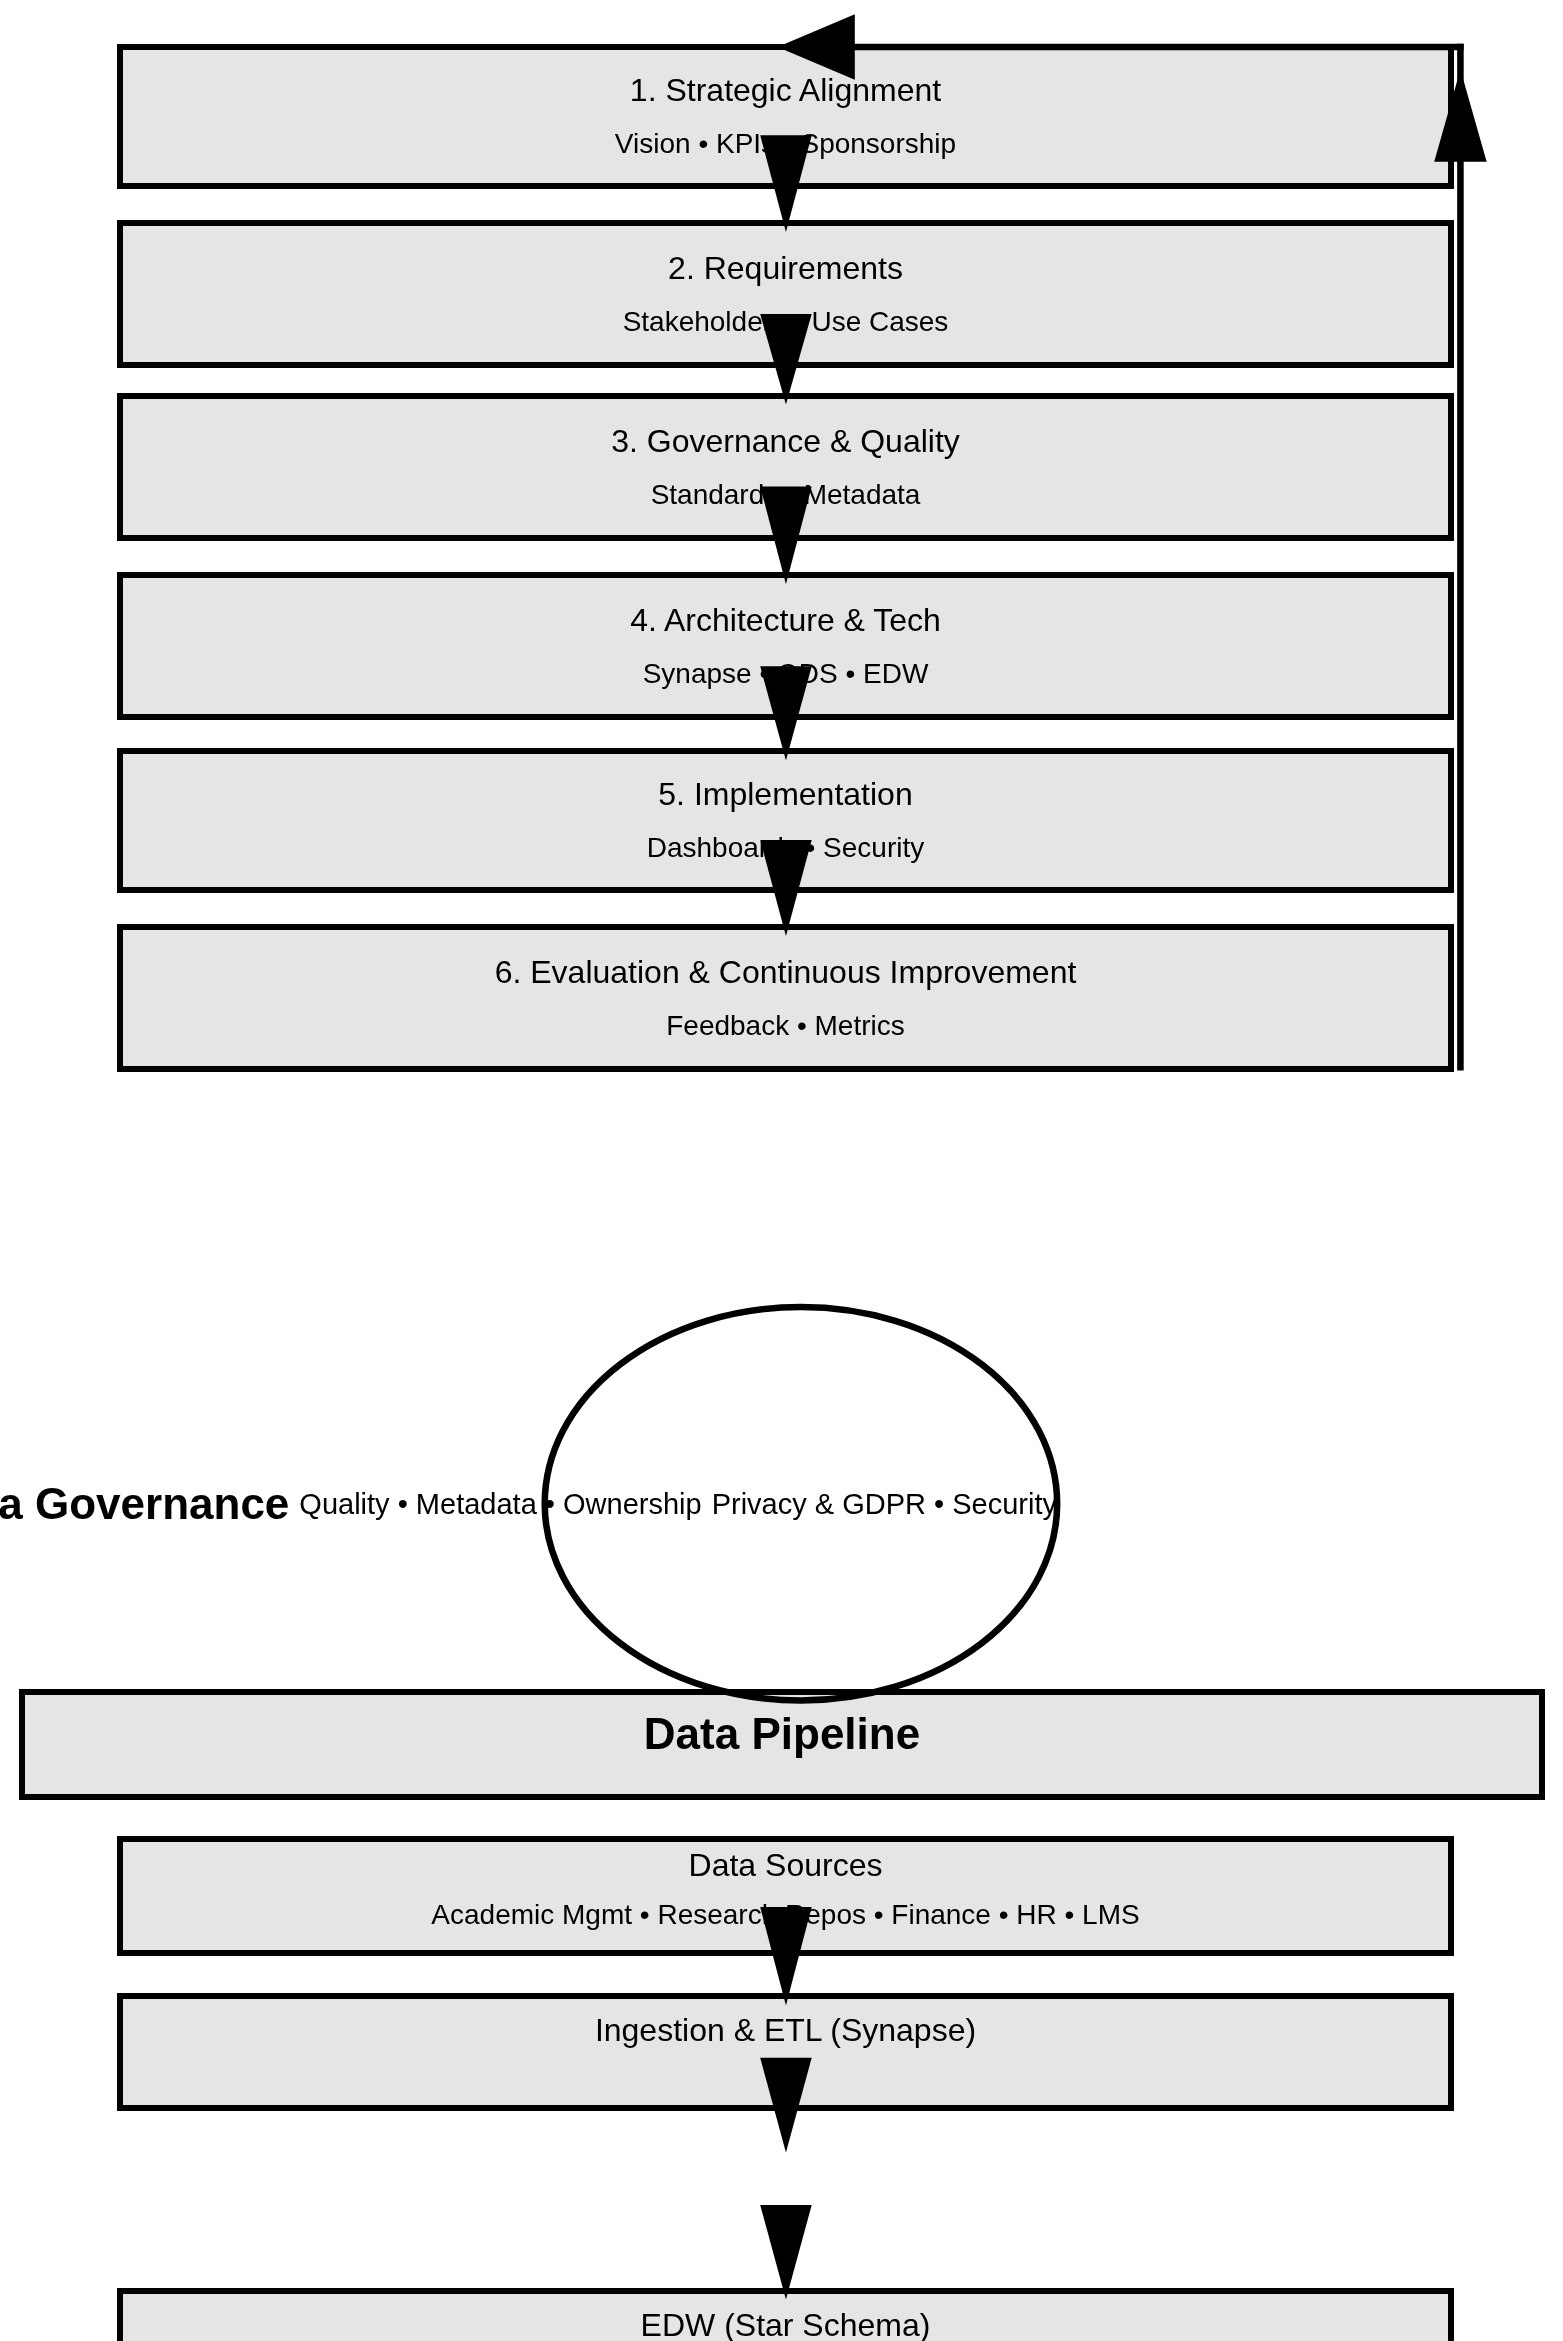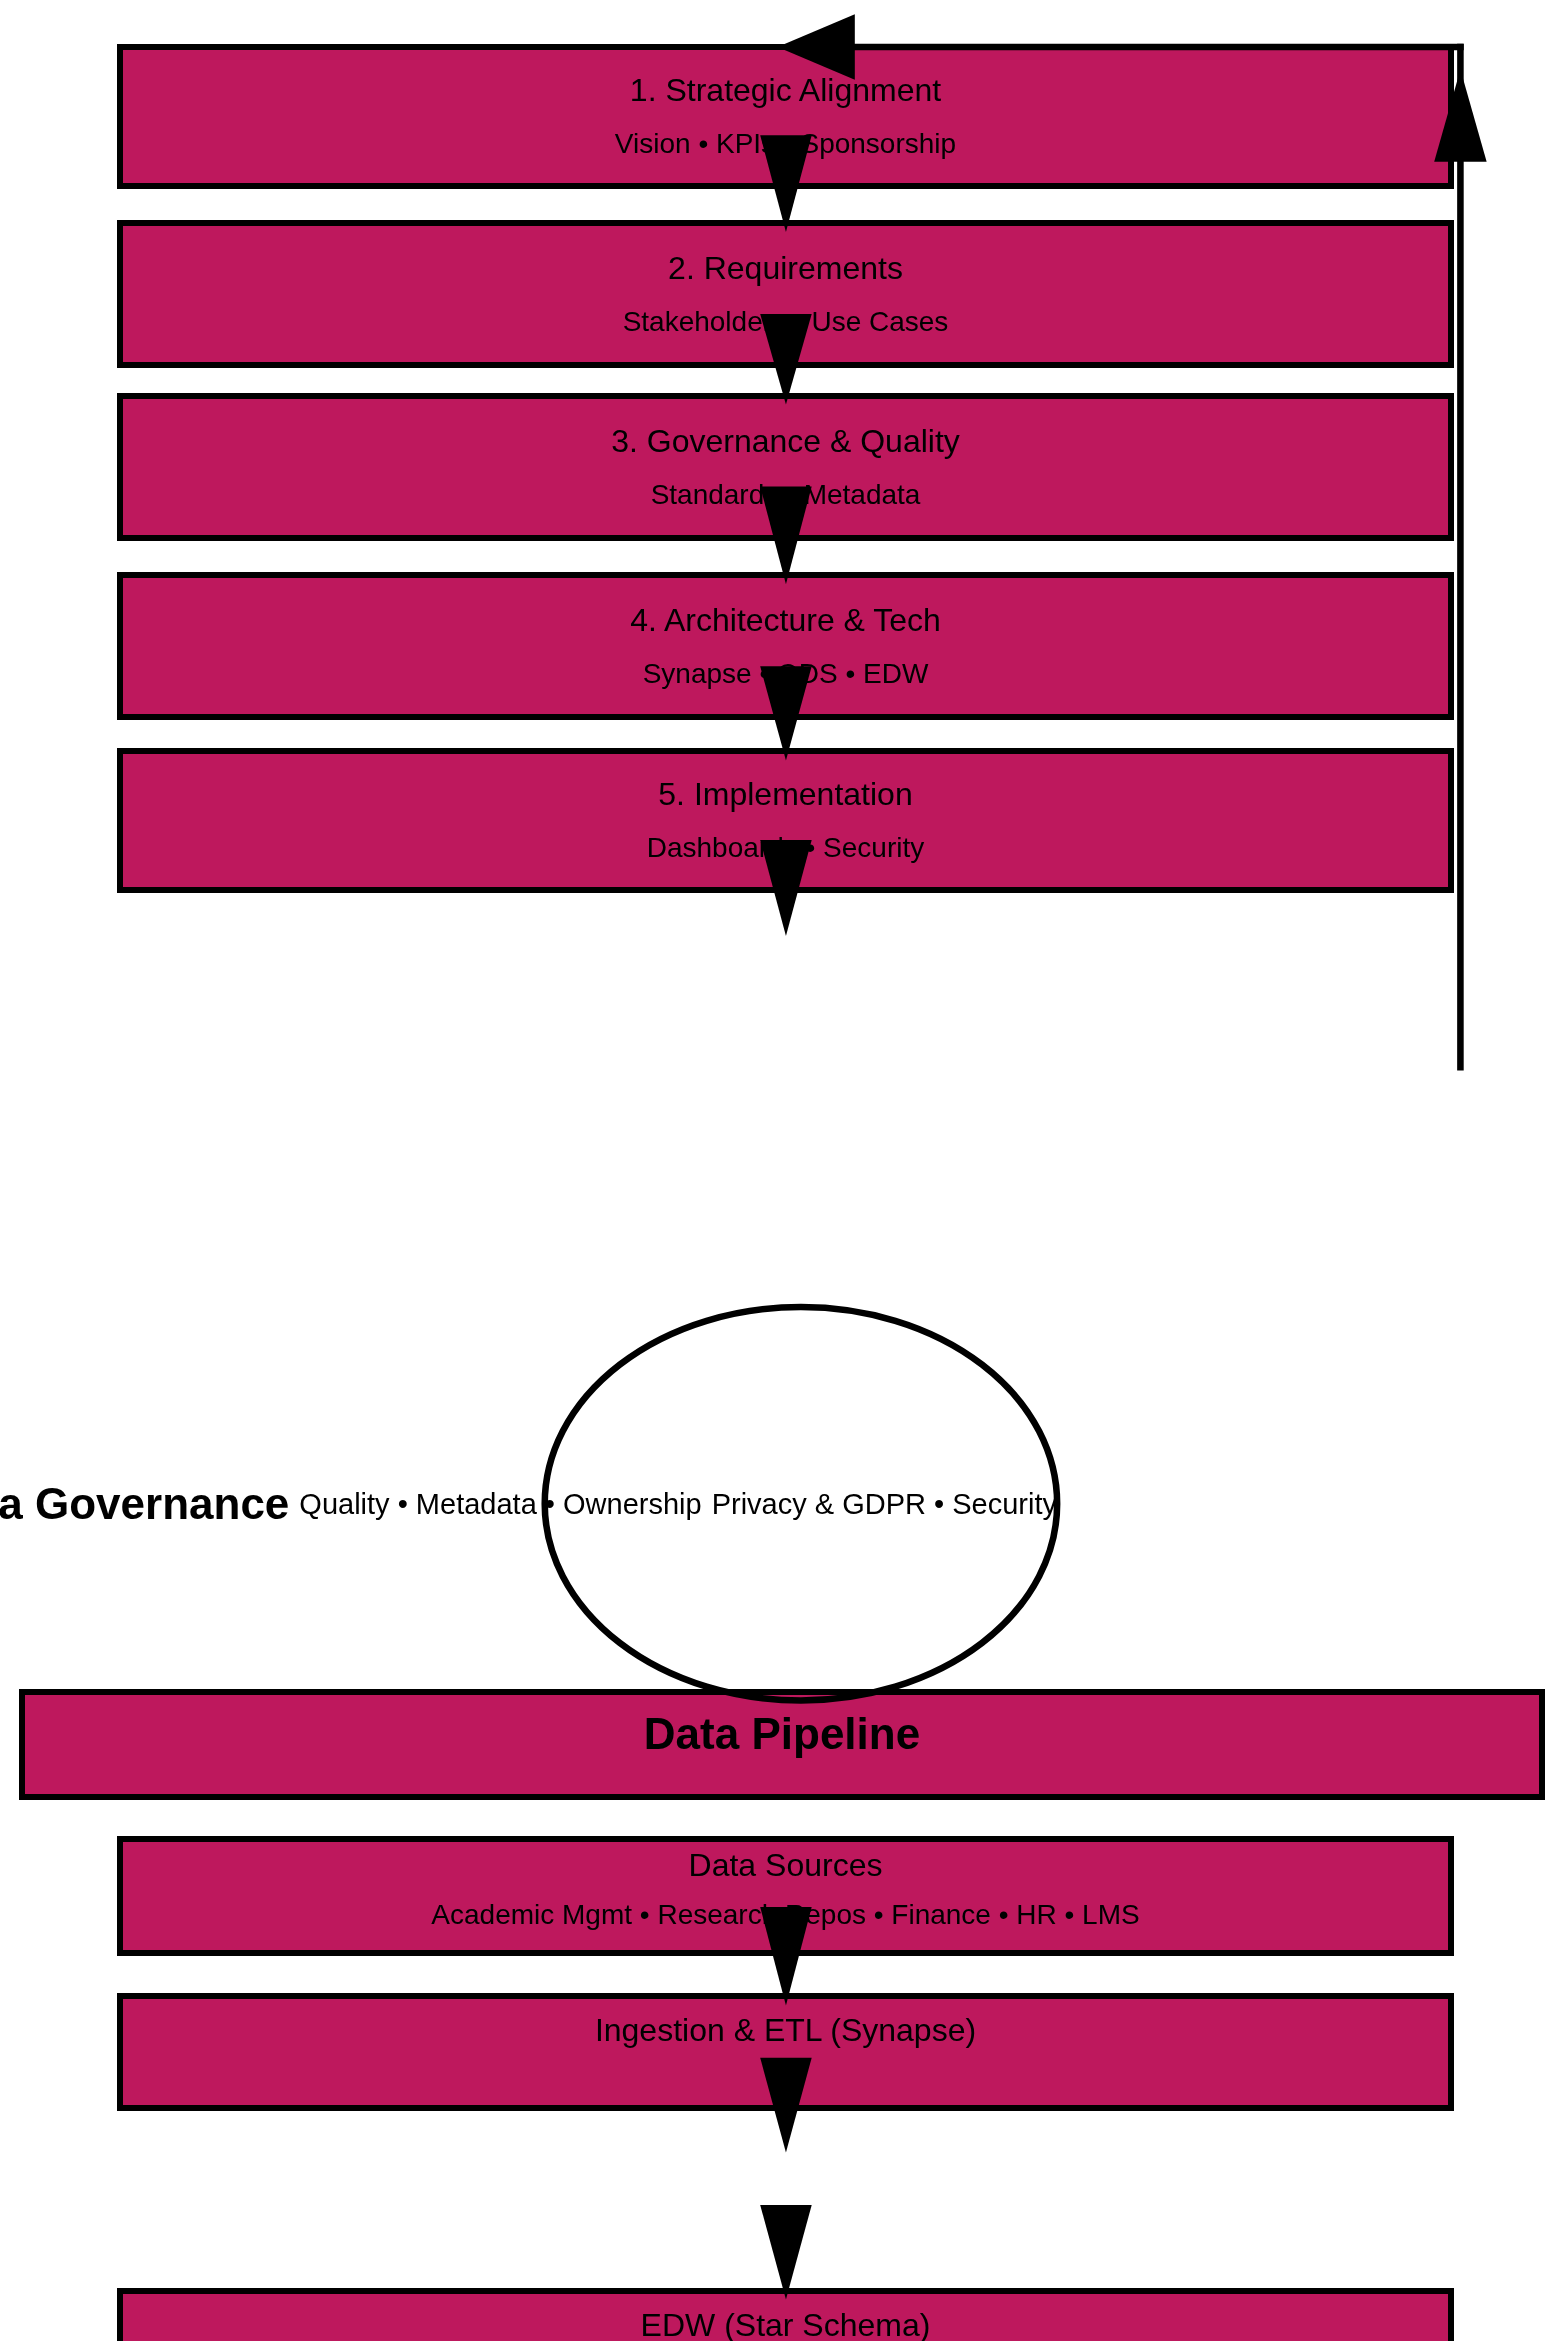--- a/index.html
+++ b/index.html
@@ -1,19 +1,19 @@
 <!DOCTYPE html>
 <html style="font-size:7.5px"><head>
 <meta charset="utf-8">
 <style>
   html,body{margin:0;padding:0;background:#ffffff;}
   body{width:1563px;height:2556px;font-family:"Liberation Sans","DejaVu Sans",sans-serif;color:#000;}
   #canvas{position:relative;width:1563px;height:2556px;background:#ffffff;overflow:hidden;}
 
-  .nbox,.wbox{position:absolute;box-sizing:border-box;background:#be185d;border:6.6px solid #000;
+  .nbox,.wbox{position:absolute;box-sizing:border-box;background:#e5e5e5;border:6.6px solid #000;
     display:flex;flex-direction:column;align-items:center;justify-content:center;text-align:center;z-index:1;}
   .nbox{left:117px;width:1337px;}
   .wbox{left:19px;width:1526px;}
 
   .btitle{font-size:32px;line-height:37px;white-space:nowrap;}
   .bsub{font-size:28px;line-height:34px;white-space:nowrap;}
   .two{gap:18px;}
   .single{padding-bottom:44px;}
 
   .h-bold{font-weight:bold;font-size:44px;line-height:52px;white-space:nowrap;}
@@ -61,20 +61,24 @@
     <div class="bsub">Standards • Metadata</div>
   </div>
   <div class="nbox two" id="step4">
     <div class="btitle">4. Architecture &amp; Tech</div>
     <div class="bsub">Synapse • ODS • EDW</div>
   </div>
   <div class="nbox two" id="step5">
     <div class="btitle">5. Implementation</div>
     <div class="bsub">Dashboards • Security</div>
   </div>
+  <div class="nbox two" id="step6">
+    <div class="btitle">6. Evaluation &amp; Continuous Improvement</div>
+    <div class="bsub">Feedback • Metrics</div>
+  </div>
 
 
   <div class="wbox" id="pipelineBox">
     <div class="h-bold">Data Pipeline</div>
   </div>
 
   <div class="nbox two" id="srcBox">
     <div class="btitle">Data Sources</div>
     <div class="bsub">Academic Mgmt • Research Repos • Finance • HR • LMS</div>
   </div>

